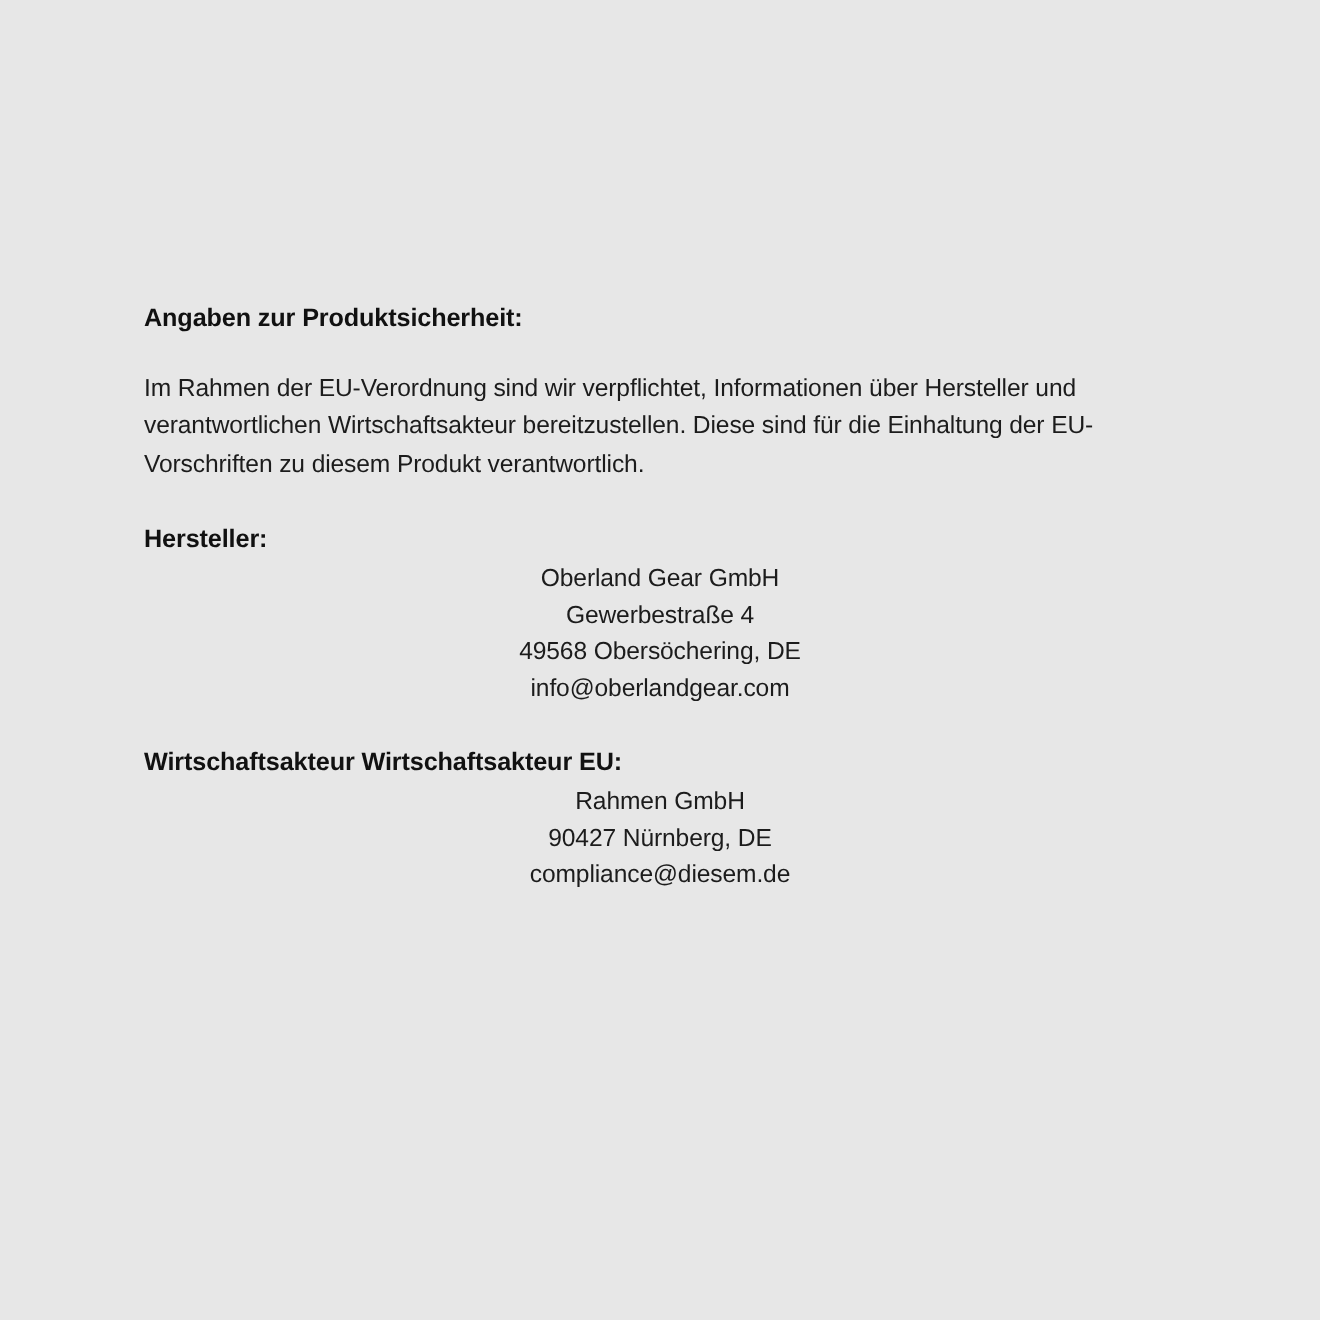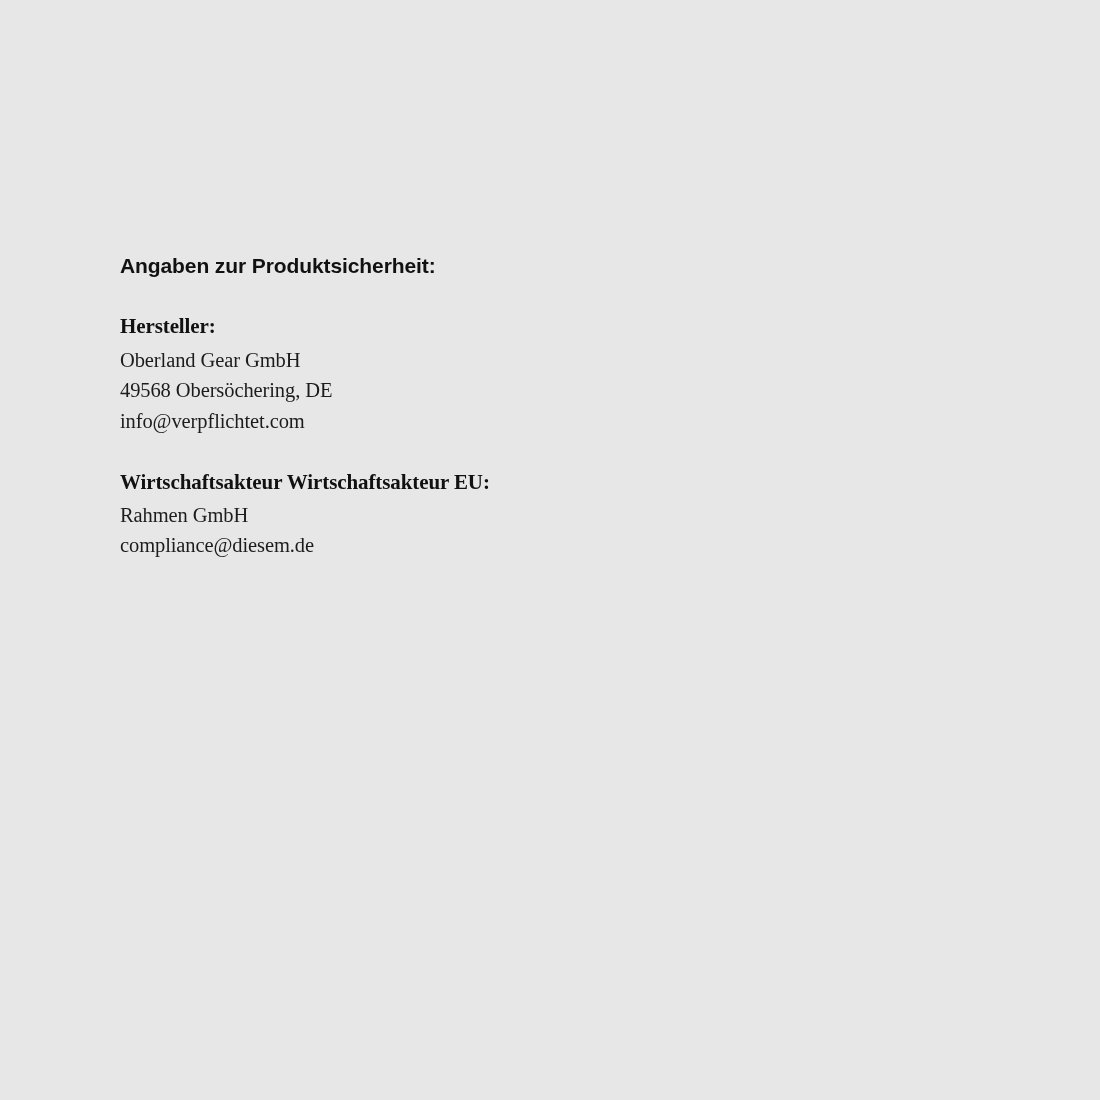--- a/index.html
+++ b/index.html
@@ -43,21 +43,20 @@
     padding-top: 29px;
     font-size: 20.5px;
     line-height: 1.52;
     color: #1c1c1c;
     letter-spacing: -0.1px;
     max-width: 850px;
   }
 
   .block {
     padding-top: 34px;
-    font-family: Liberation Serif, serif;
   }
 
   .block-heading {
     font-size: 21px;
     font-weight: bold;
     color: #111111;
     letter-spacing: -0.1px;
     line-height: 1.3;
     margin: 0;
   }
@@ -67,46 +66,50 @@
     padding: 0;
     list-style: none;
   }
 
   .block-lines li {
     font-size: 20.5px;
     line-height: 1.3;
     color: #1c1c1c;
     letter-spacing: -0.1px;
     padding-top: 4px;
+    text-align: center;
   }
 
   .block-lines li:first-child {
     padding-top: 6px;
   }
 </style>
 </head>
 <body>
 
 <div class="page">
   <div class="content">
 
     <h2 class="section-heading">Angaben zur Produktsicherheit:</h2>
 
+    <p class="intro-paragraph">Im Rahmen der EU-Verordnung sind wir verpflichtet, Informationen über Hersteller und verantwortlichen Wirtschaftsakteur bereitzustellen. Diese sind für die Einhaltung der EU-Vorschriften zu diesem Produkt verantwortlich.</p>
 
     <div class="block">
       <h3 class="block-heading">Hersteller:</h3>
       <ul class="block-lines">
         <li>Oberland Gear GmbH</li>
+        <li>Gewerbestraße 4</li>
         <li>49568 Obersöchering, DE</li>
-        <li>info@verpflichtet.com</li>
+        <li>info@oberlandgear.com</li>
       </ul>
     </div>
 
     <div class="block">
       <h3 class="block-heading">Wirtschaftsakteur Wirtschaftsakteur EU:</h3>
       <ul class="block-lines">
         <li>Rahmen GmbH</li>
+        <li>90427 Nürnberg, DE</li>
         <li>compliance@diesem.de</li>
       </ul>
     </div>
 
   </div>
 </div>
 
 </body></html>

